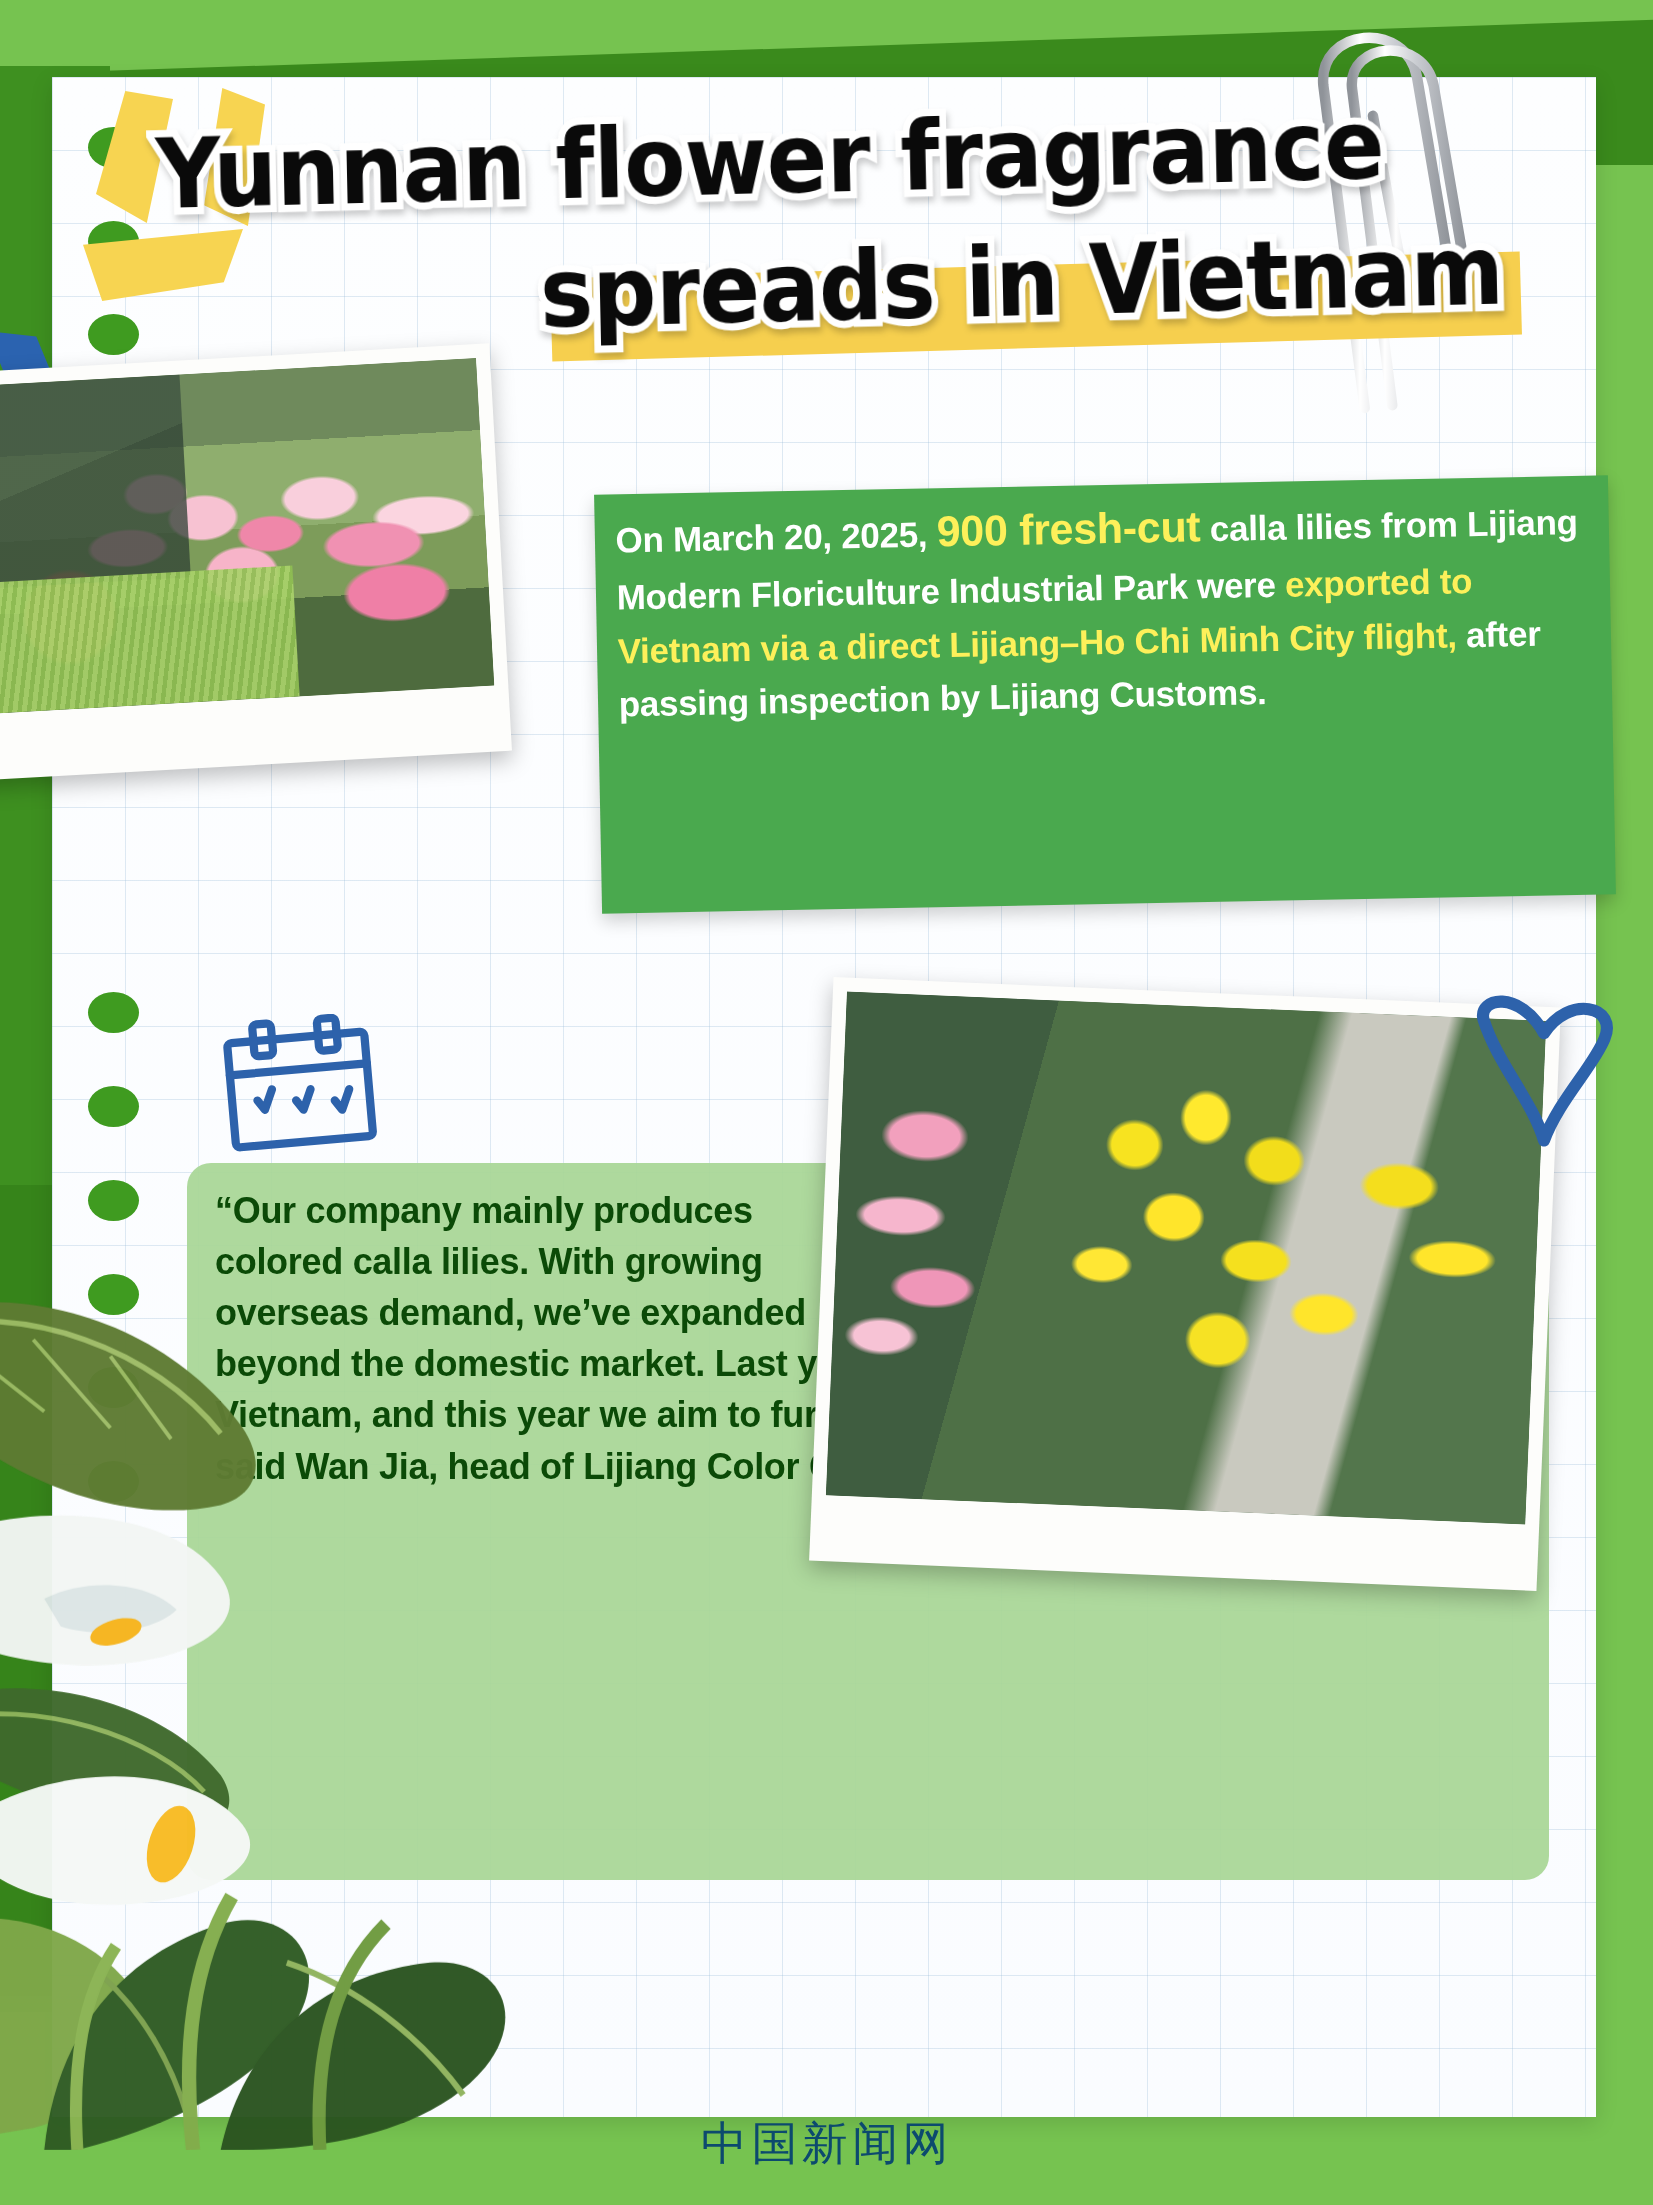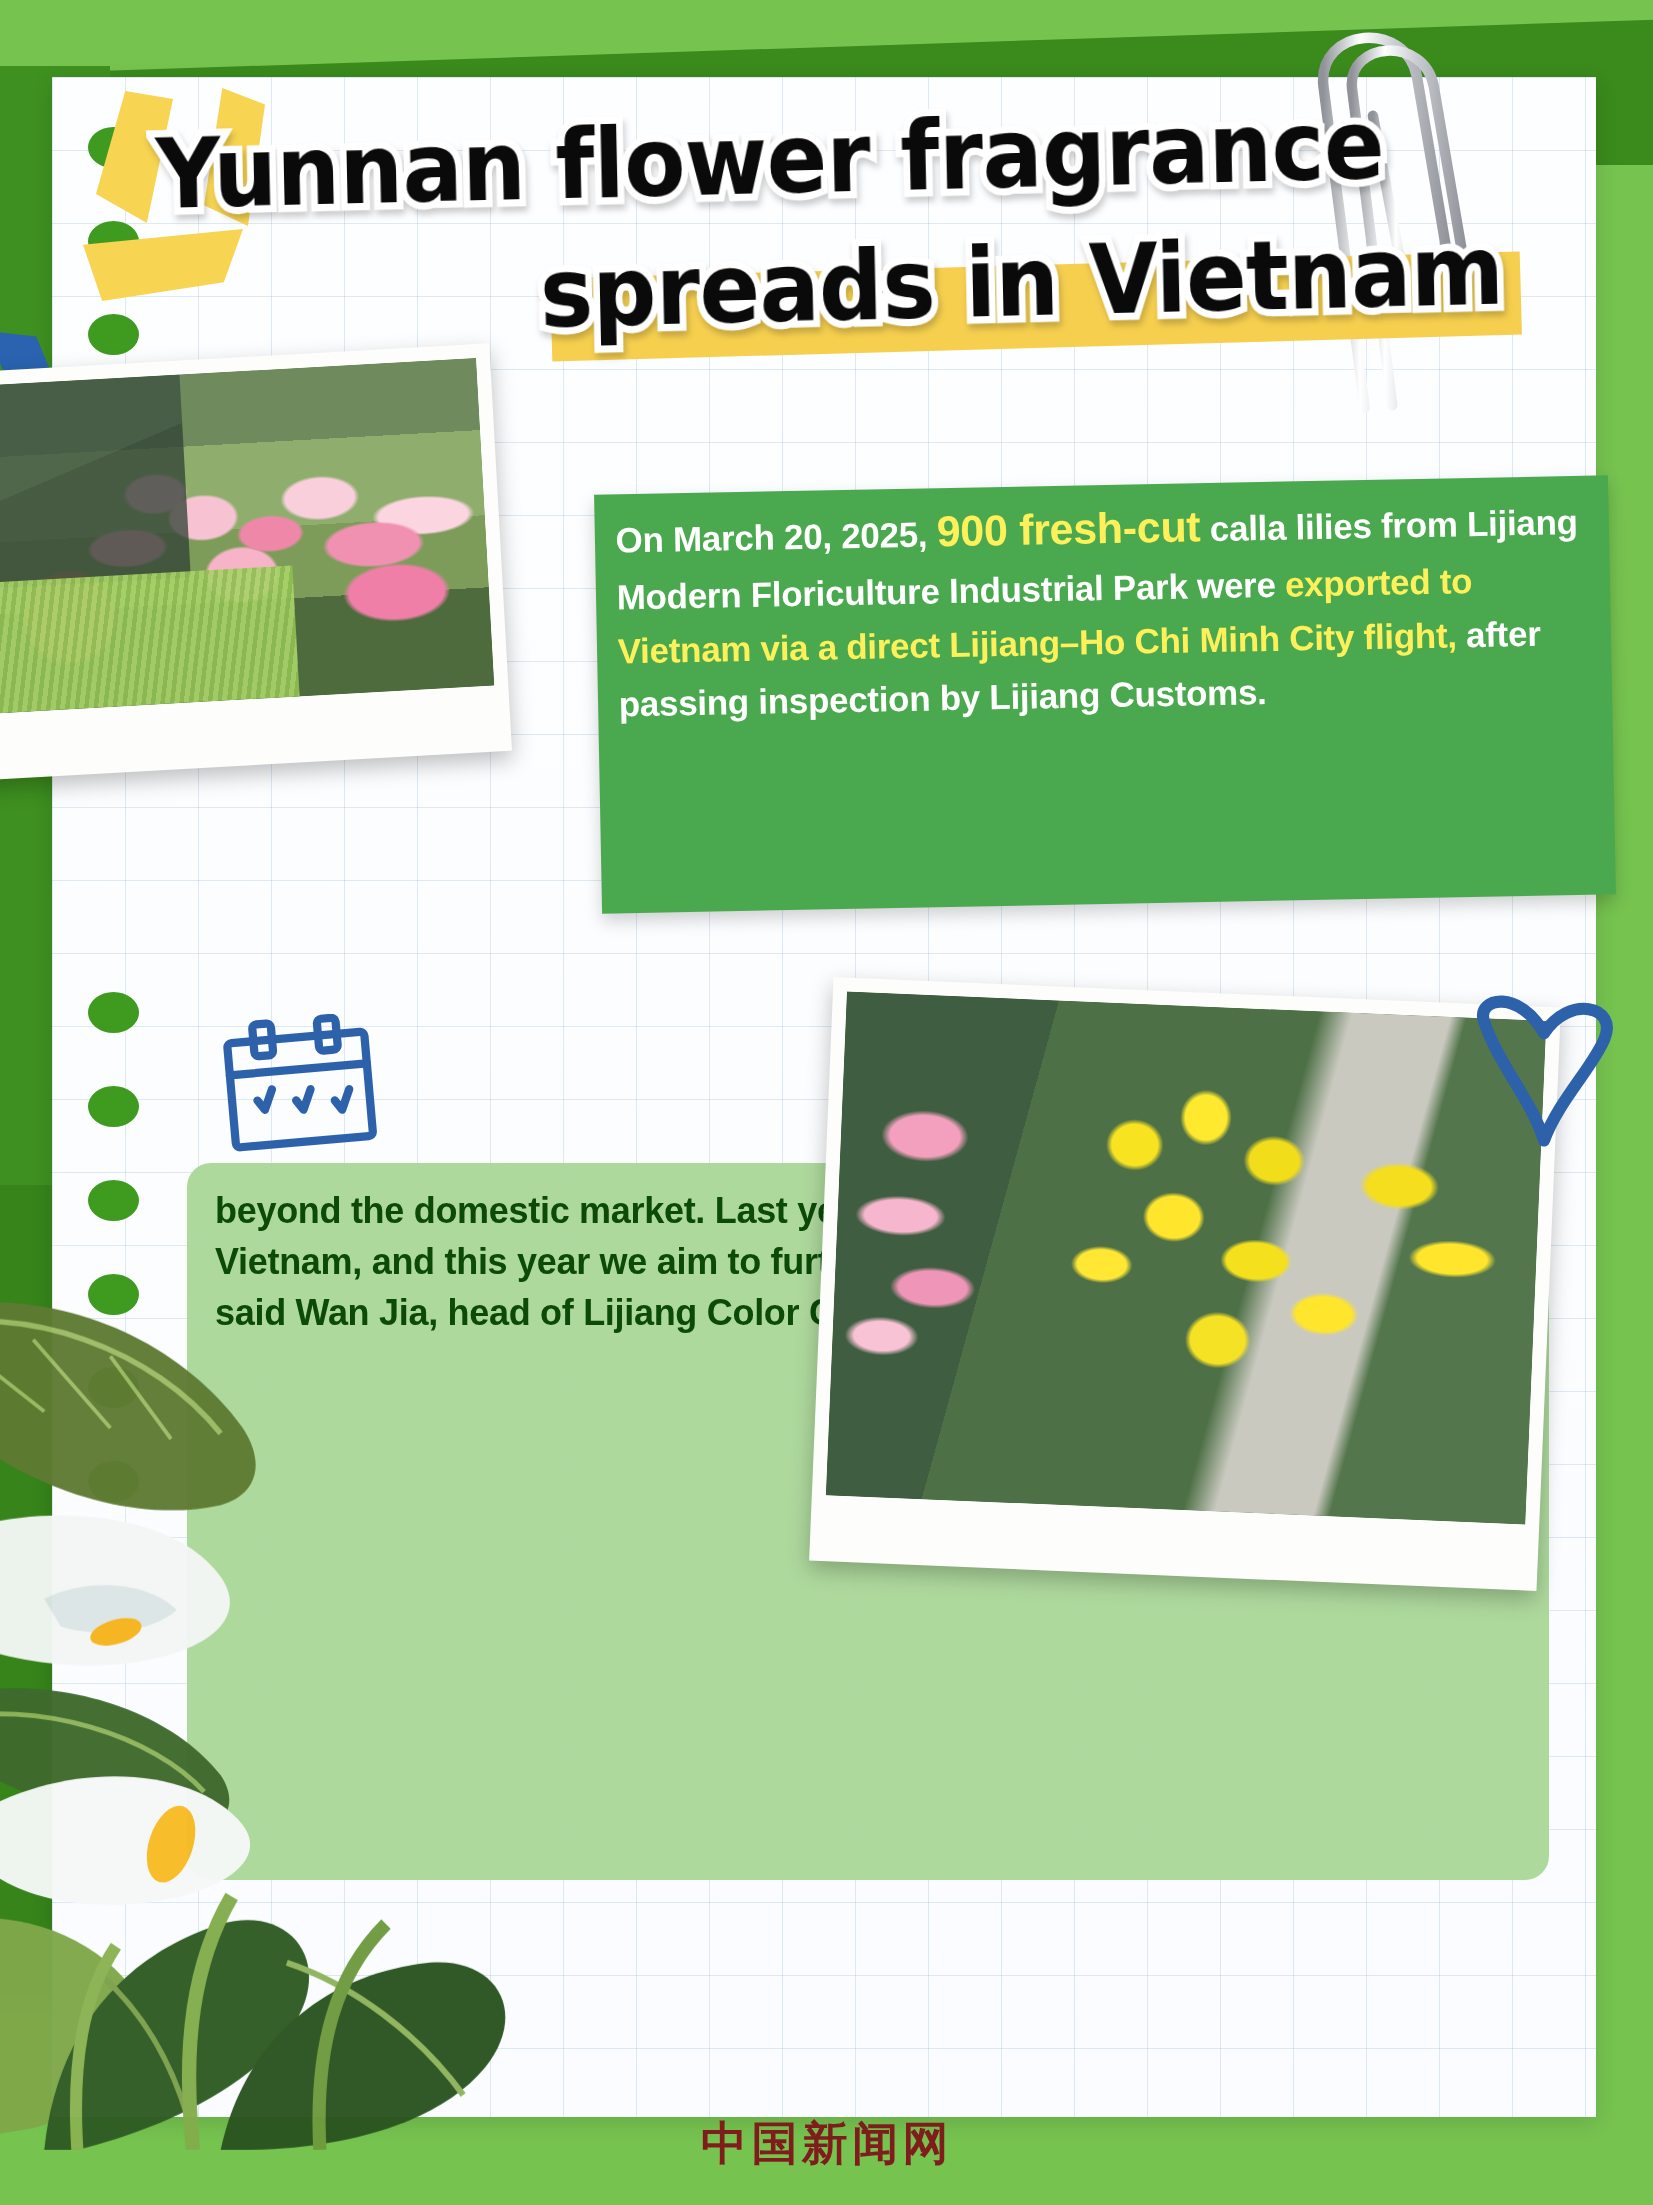--- a/index.html
+++ b/index.html
@@ -177,21 +177,21 @@
 
   
   .heart { position:absolute; left:1467px; top:992px; width:165px; height:165px; }
 
   
   .marker { position:absolute; left:-16.5px; top:331px; width:132px; height:176px; }
 
   
   .footer { position:absolute; left:0; bottom:39px; width:1654px; text-align:center; }
   .footer .cn {
-    color:#7f1d1d; font-family:"DejaVu Serif", serif; font-weight:bold;
+    color:#0c4a6e; font-family:"DejaVu Serif", serif; font-weight:normal;
     font-size:46px; letter-spacing:4.4px; line-height:1;
   }
   .footer .url {
     color:#ffffff; font-size:16.5px; letter-spacing:2.5px; margin-top:6.6px;
   }
 </style>
 </head>
 <body>
 
 <div class="bg-green"></div>
@@ -271,20 +271,22 @@
       <rect x="196" y="12" width="34" height="58" rx="8"></rect>
       <path d="M76 150 L88 168 L104 132"></path>
       <path d="M146 156 L158 174 L174 138"></path>
       <path d="M216 162 L228 180 L244 144"></path>
     </g>
   </svg>
 </div>
 
 <div class="quote-box"></div>
 <div class="quote-text">
+  <span class="q-narrow">“Our company mainly produces colored calla lilies.
+With growing overseas demand, we’ve expanded</span>
   <span>beyond the domestic market.
 Last year, we exported to Singapore and Vietnam, and this year we aim to further explore South and Southeast Asia,” said Wan Jia, head of Lijiang Color Calla Horticulture Tech Co., Ltd.</span>
 </div>
 
 <div class="polaroid" id="photo-yellow">
   <div class="pic">
     <div class="pic-yellow"></div>
   </div>
 </div>
 

